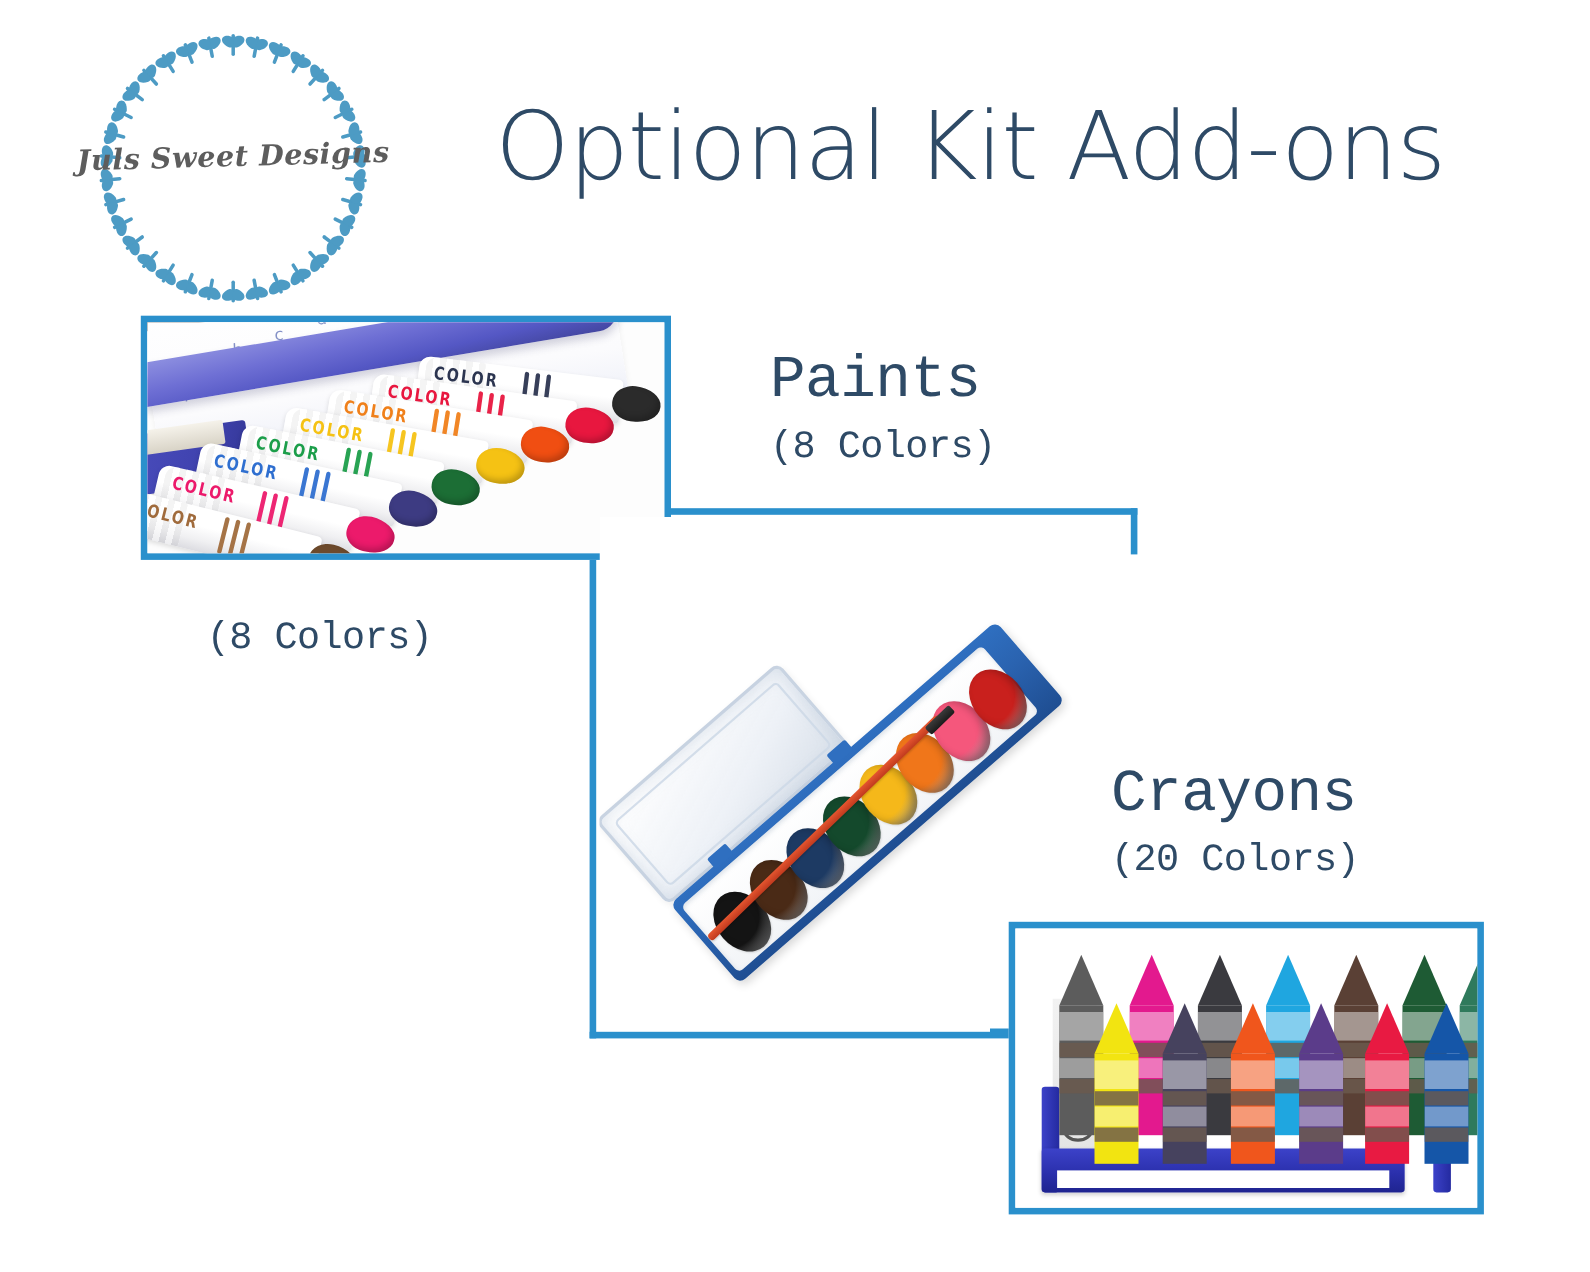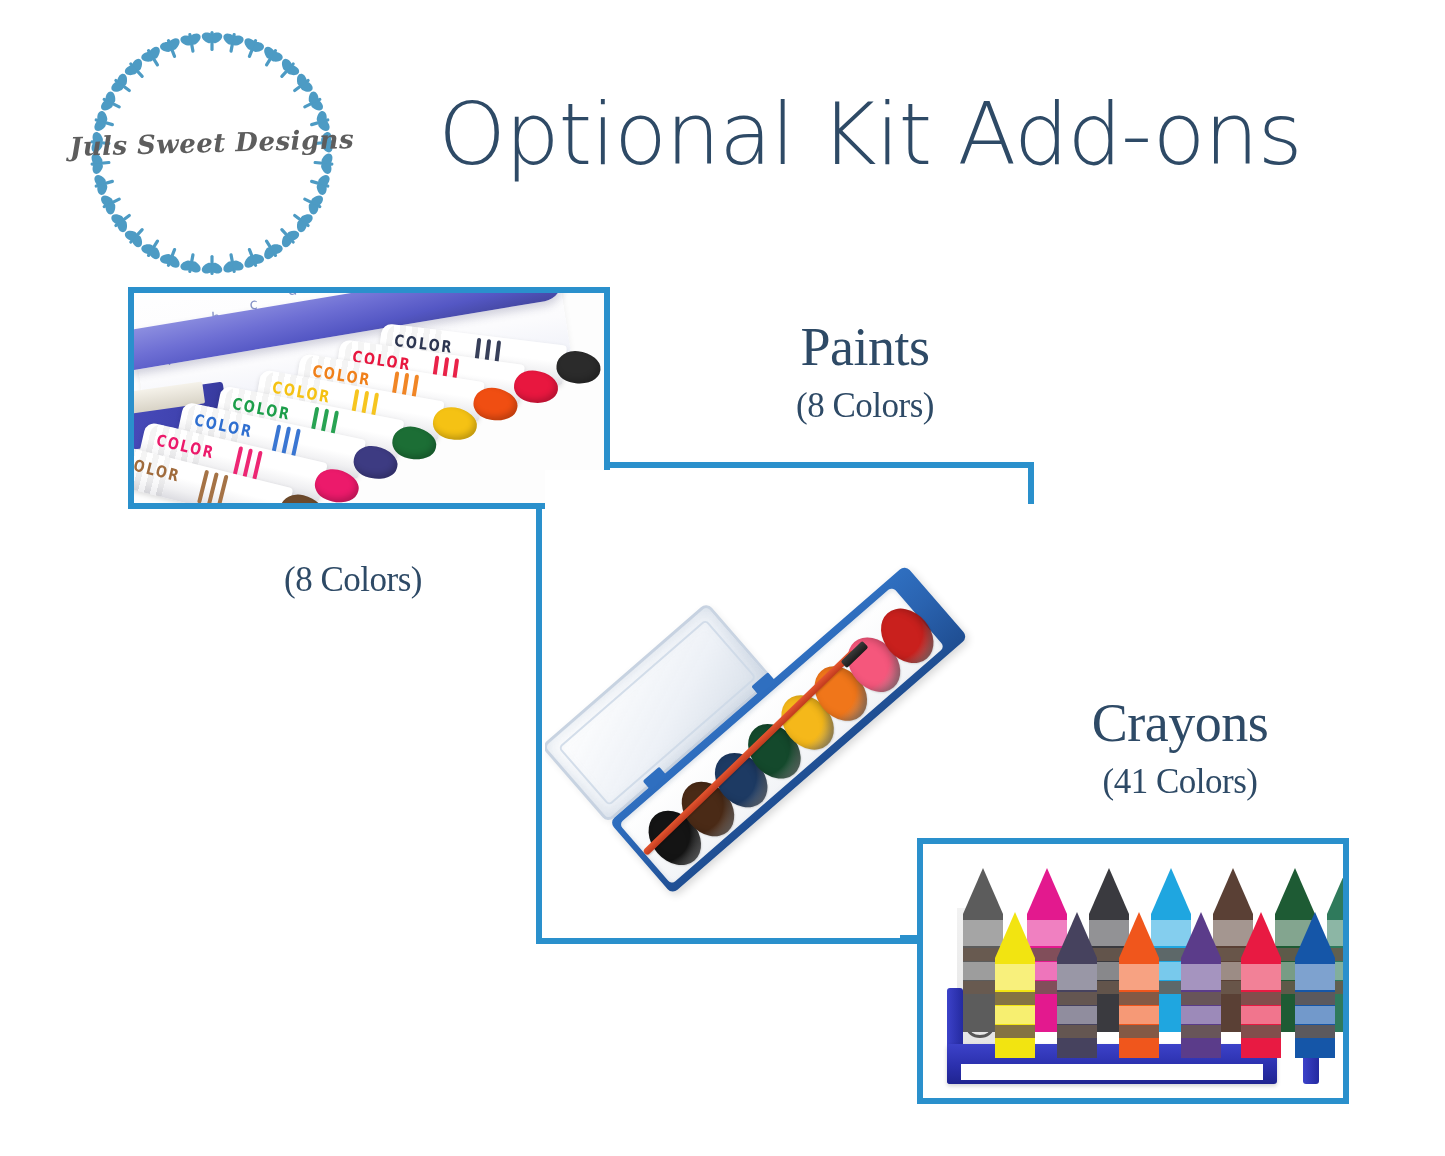--- a/index.html
+++ b/index.html
@@ -19,39 +19,39 @@
     position:absolute;left:0;top:108px;width:300px;text-align:center;
     font-family:"DejaVu Serif", serif;
     font-style:italic;font-weight:600;
     font-size:26px;letter-spacing:.5px;color:#5d5d5d;
     transform:rotate(-1.6deg);
     white-space:nowrap;
   }
 
   
   .title{
-    position:absolute;left:420px;top:86px;width:900px;
+    position:absolute;left:432px;top:86px;width:900px;
     text-align:center;
     font-family:"DejaVu Sans", sans-serif;
     font-weight:300;
     font-size:86px;line-height:96px;
     letter-spacing:-1px;
     color:#2e4a66;
     white-space:nowrap;
   }
 
   
   .line{position:absolute;background:#2a90cc;}
 
   
   .frame{position:absolute;box-sizing:border-box;border:6px solid #2a90cc;background:#fff;overflow:hidden;}
 
   
-  .lbl{position:absolute;text-align:center;color:#2e4a66;
-       font-family:Liberation Serif, serif;white-space:nowrap;}
+  .lbl{position:absolute;text-align:left;color:#2e4a66;
+       font-family:Liberation Mono, monospace;white-space:nowrap;}
   .lbl .big{display:block;font-size:54px;line-height:62px;font-weight:400;letter-spacing:-.5px;}
   .lbl .sm{display:block;font-size:35px;line-height:56px;font-weight:400;letter-spacing:-.5px;}
 
   
   .mk-stage{position:absolute;inset:0;background:#fdfdfd;}
   .mk-paper{
     position:absolute;left:-10px;top:-14px;width:430px;height:150px;
     background:linear-gradient(180deg,#ffffff 0%,#fbfbfd 70%,#eef0f8 100%);
     transform:rotate(-9deg);transform-origin:left top;
     box-shadow:0 2px 6px rgba(0,0,0,.06);
@@ -660,16 +660,16 @@
           </div>
         </div>
       <div class="cr-trayleft"></div>
       <div class="cr-trayright"></div>
       <div class="cr-tray"></div>
     </div>
   </div>
 
   <div class="lbl" style="left:1010px;top:692px;width:340px;">
     <span class="big">Crayons</span>
-    <span class="sm">(41 Colors)</span>
+    <span class="sm">(20 Colors)</span>
   </div>
 
 </div>
 
 </body></html>

